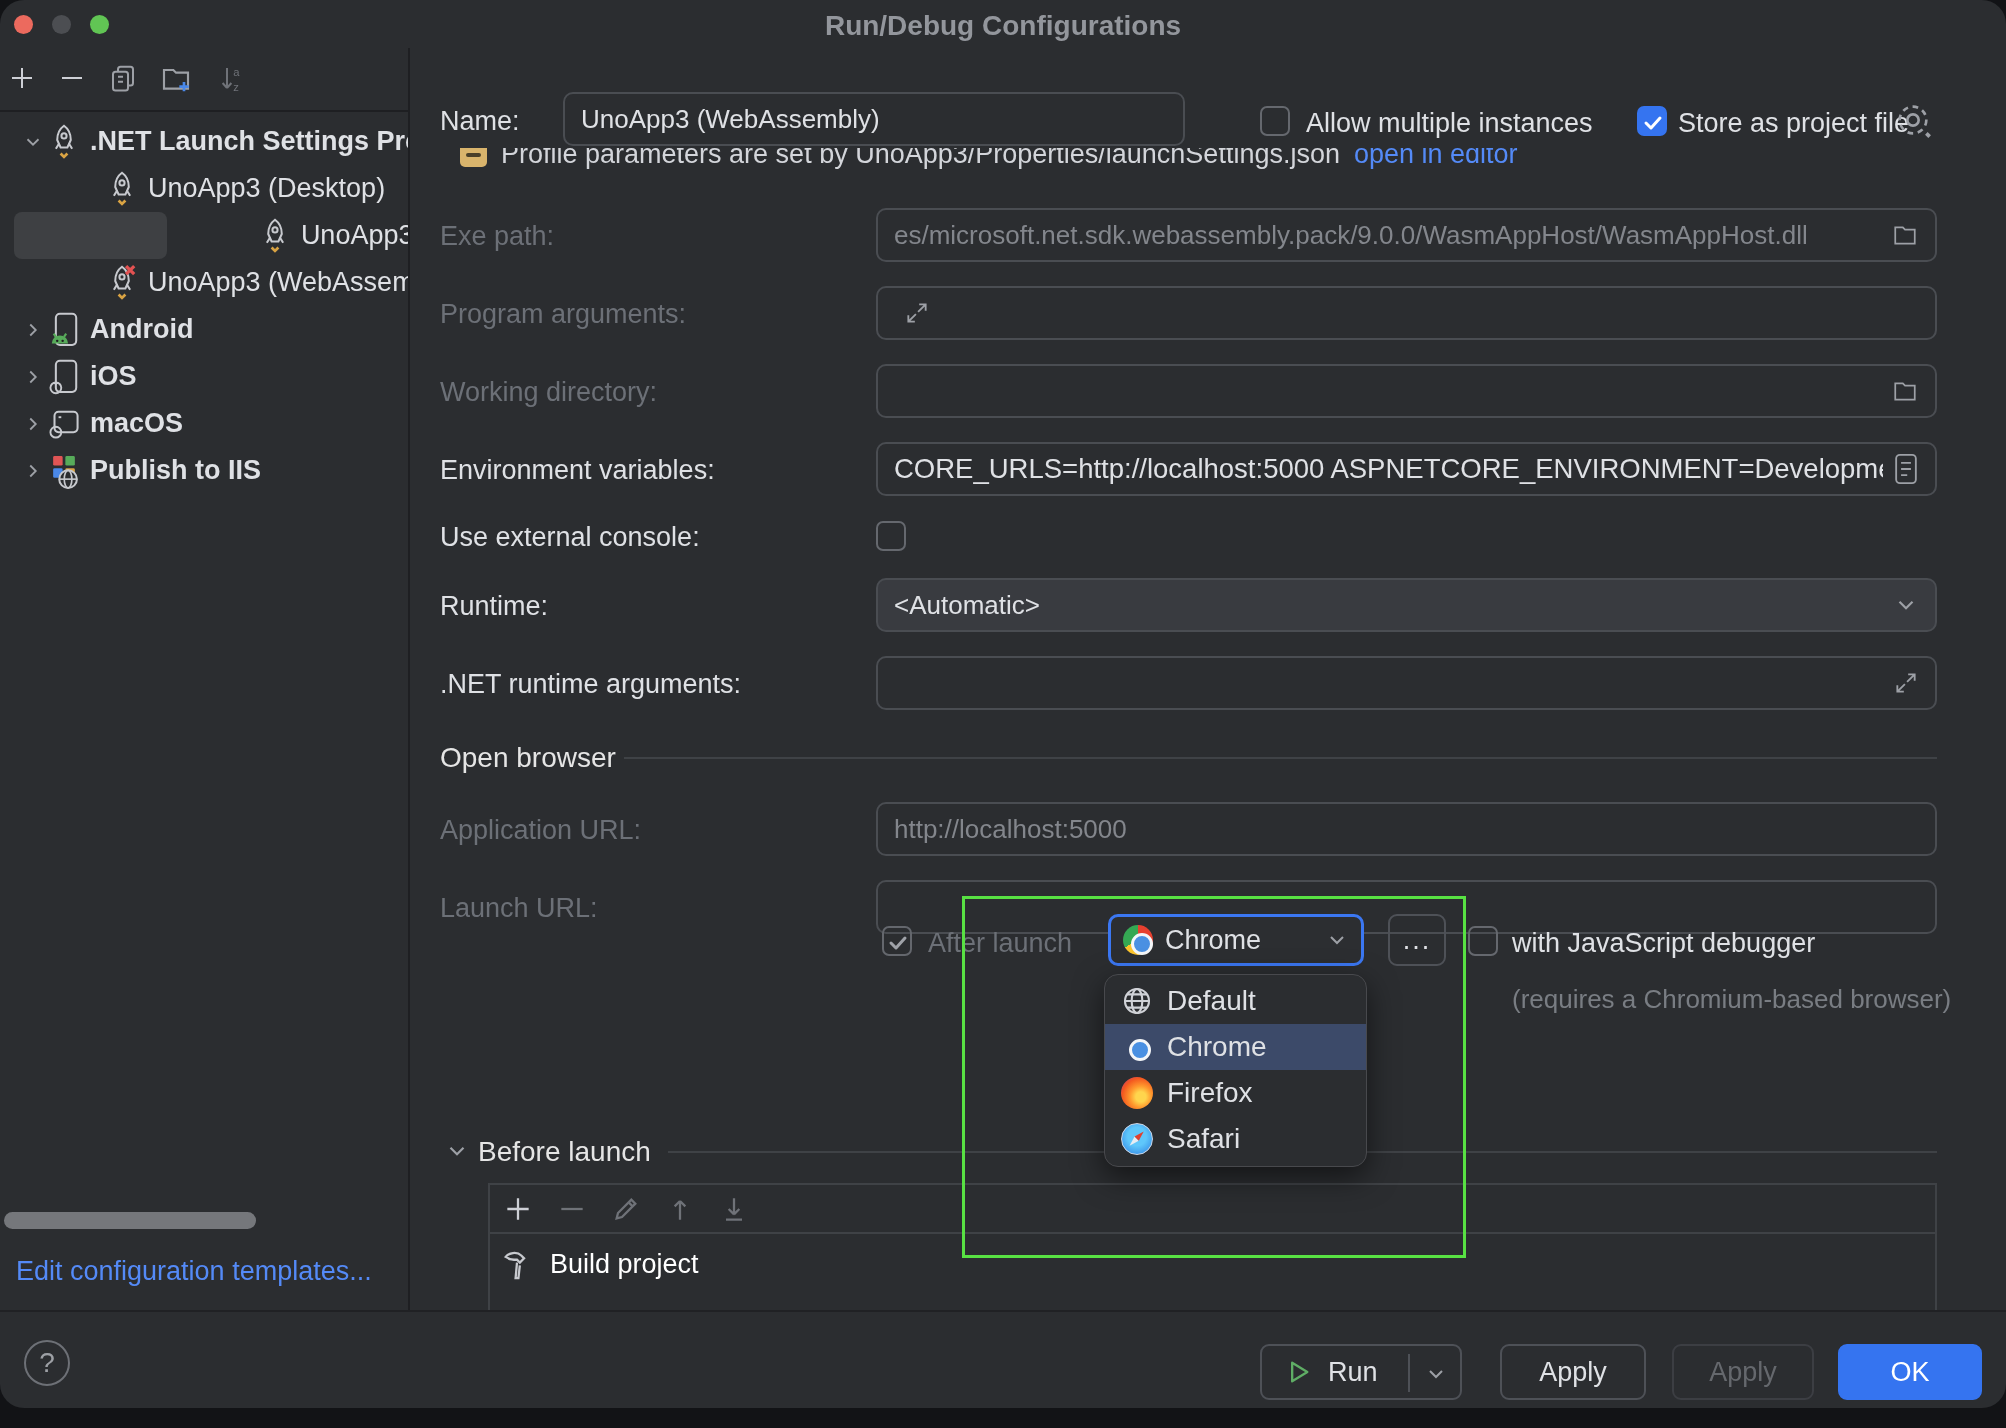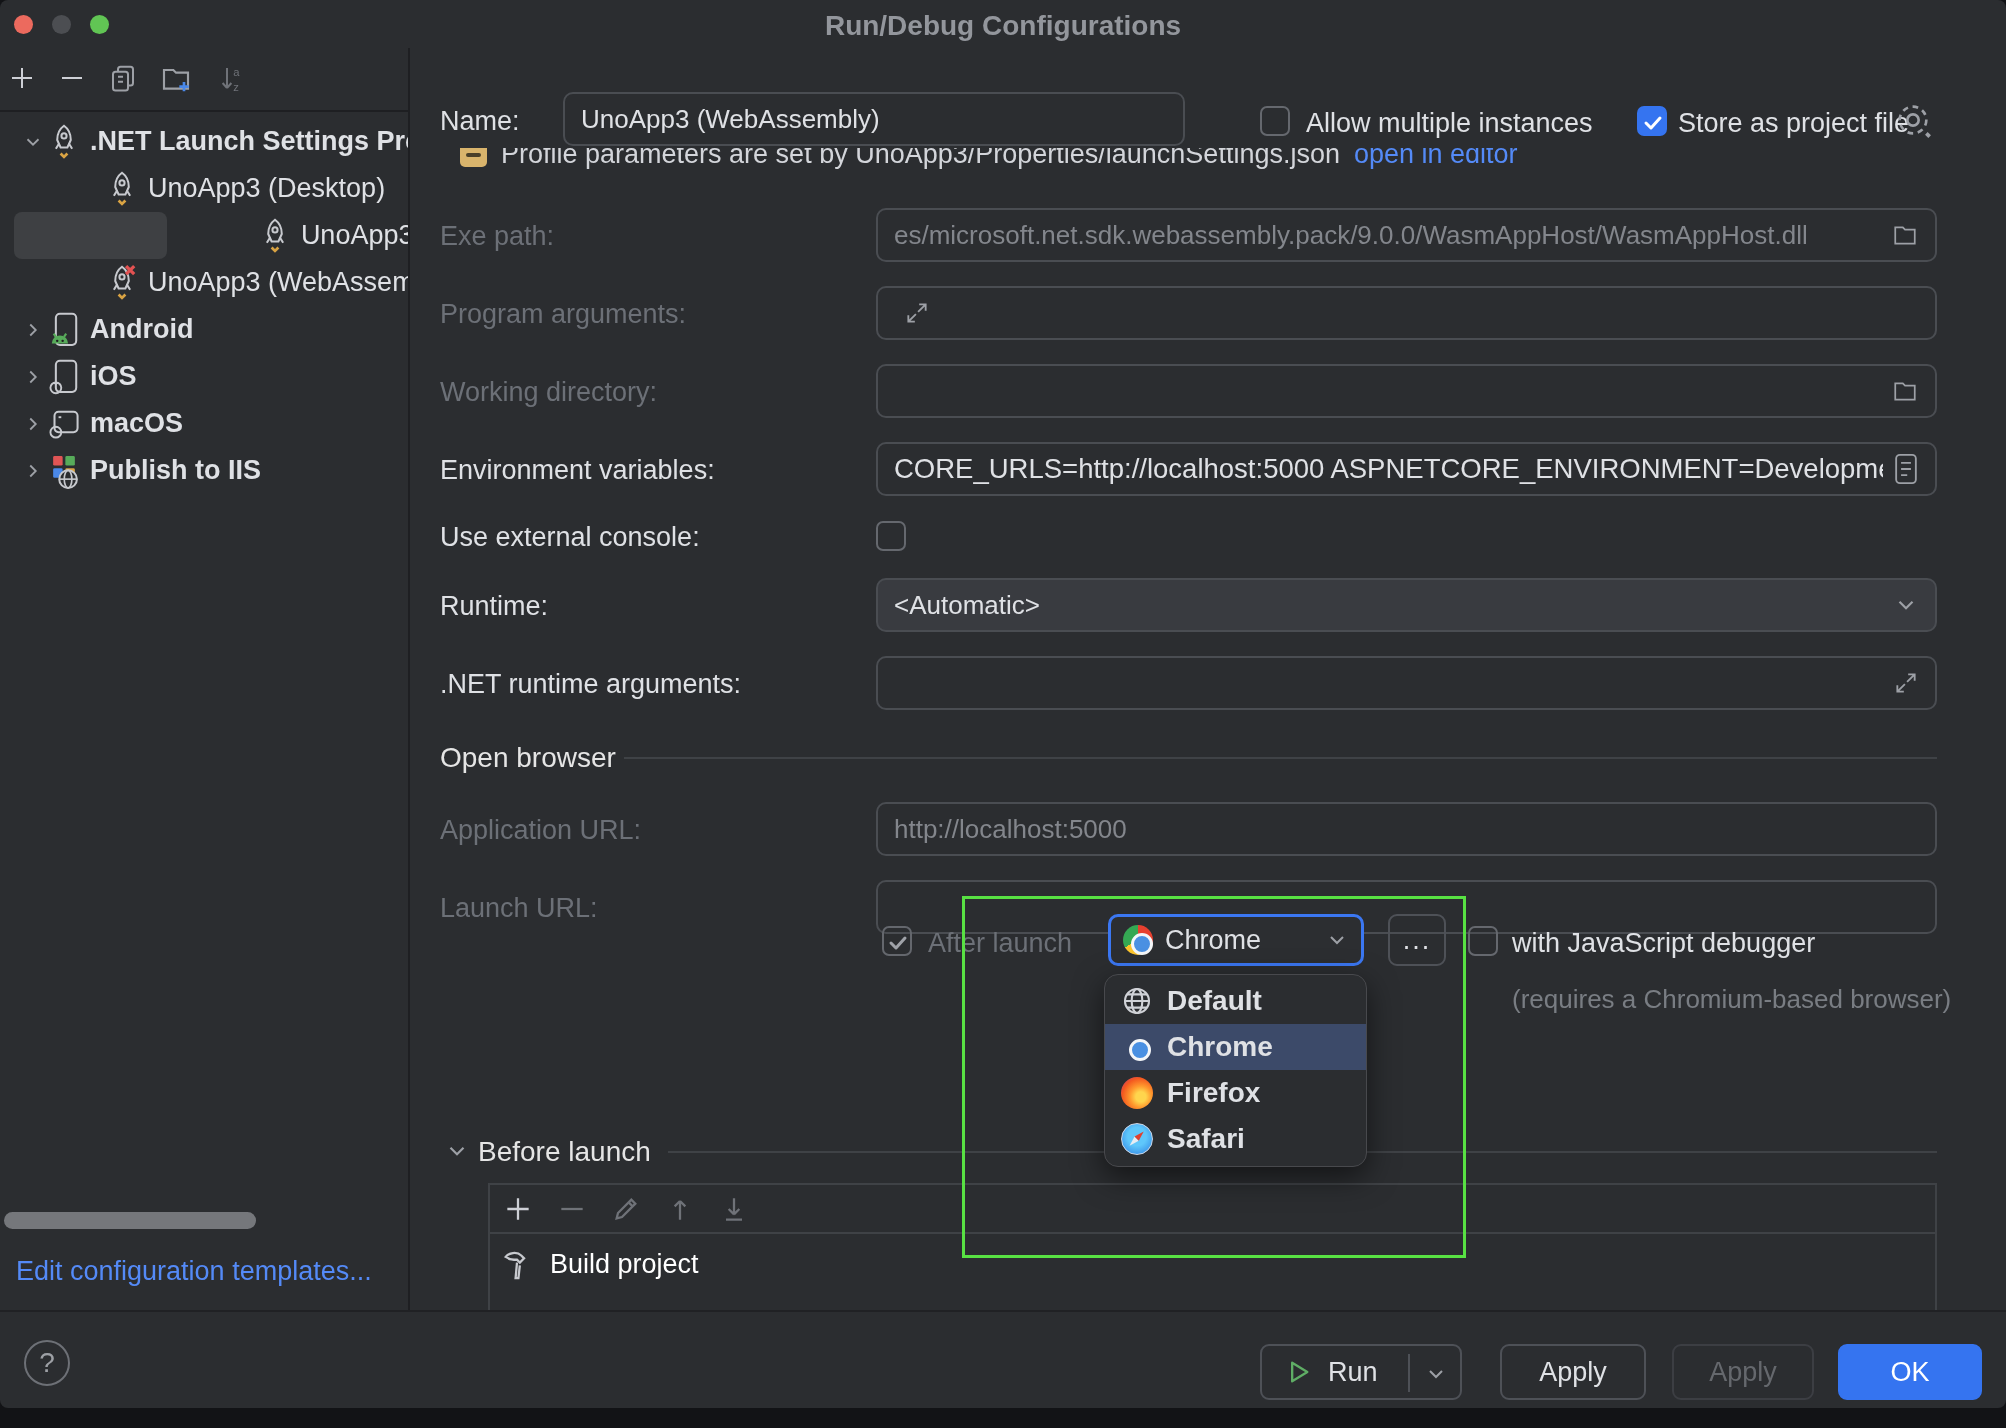--- a/index.html
+++ b/index.html
@@ -1,18 +1,18 @@
 <!DOCTYPE html>
 <html><head>
 <meta charset="utf-8">
 <style>
   * { margin:0; padding:0; box-sizing:border-box; }
   html,body { background:#121316; }
   body { font-family:"Liberation Sans", sans-serif; width:2006px; height:1428px; position:relative; color:#dfe1e5; }
-  .dialog { position:absolute; left:0; top:0; width:2006px; height:1408px; background:#2b2d30; border-radius:8px; overflow:hidden; }
+  .dialog { position:absolute; left:0; top:0; width:2006px; height:1408px; background:#2b2d30; border-radius:24px; overflow:hidden; }
 
   
   .titlebar { position:absolute; left:0; top:0; width:100%; height:48px; }
   .light { position:absolute; top:15px; width:19px; height:19px; border-radius:50%; }
   .light.red { left:14px; background:#ec6a5e; }
   .light.gray { left:52px; background:#4c4e52; }
   .light.green { left:90px; background:#61c554; }
   .win-title { position:absolute; left:0; right:0; top:10px; text-align:center; font-size:28px; font-weight:bold; color:#93969c; }
 
   
@@ -51,21 +51,21 @@
   .section-line { position:absolute; height:2px; background:#3f4246; }
   .section-title { position:absolute; font-size:28px; color:#e5e5e5; }
 
   
   .combo { position:absolute; left:1108px; top:914px; width:256px; height:52px; border:3px solid #3b77f2; border-radius:10px; background:#2c2e31; display:flex; align-items:center; padding:0 12px; }
   .combo .ctext { font-size:27px; color:#dfe1e5; margin-left:12px; flex:1; }
   .more-btn { position:absolute; left:1388px; top:914px; width:58px; height:52px; border:2px solid #4e5157; border-radius:9px; display:flex; align-items:center; justify-content:center; font-size:27px; color:#dfe1e5; letter-spacing:2px; }
   .note { position:absolute; left:1512px; top:984px; font-size:26px; color:#797d83; }
 
   
-  .popup { position:absolute; left:1104px; top:974px; width:263px; height:193px; background:#2b2d30; border:1.5px solid #48494d; border-radius:14px; box-shadow:0 10px 30px rgba(0,0,0,.55); z-index:50; padding:3px 0; overflow:hidden;font-weight:bold; }
+  .popup { position:absolute; left:1104px; top:974px; width:263px; height:193px; background:#2b2d30; border:1.5px solid #48494d; border-radius:14px; box-shadow:0 10px 30px rgba(0,0,0,.55); z-index:50; padding:3px 0; overflow:hidden; }
   .pitem { height:46px; display:flex; align-items:center; padding-left:16px; font-size:28px; color:#dfe1e5; }
   .pitem.sel { background:#3c4a69; }
   .pitem .picon { width:32px; height:32px; margin-right:14px; flex:none; position:relative; }
 
   
   .logo-globe, .logo-chrome, .logo-firefox, .logo-safari { width:32px; height:32px; border-radius:50%; position:relative; }
   .logo-chrome { background:conic-gradient(from 0deg,#e8402f 0deg 120deg,#fcc42c 120deg 240deg,#34a853 240deg 360deg); }
   .logo-chrome::after { content:""; position:absolute; left:8px; top:8px; width:16px; height:16px; border-radius:50%; background:#4a90e2; border:3px solid #f4f6f8; }
   .logo-firefox { background:radial-gradient(circle at 62% 62%, #ffd54d 0 18%, #ff9a2e 38%, #f4581f 66%, #c33a7a 92%, #8a2a8f 100%); }
   .logo-safari { background:radial-gradient(circle at 50% 42%, #5fc7fb 0 40%, #2a7de1 100%); border:1px solid #cfd8e6; }

